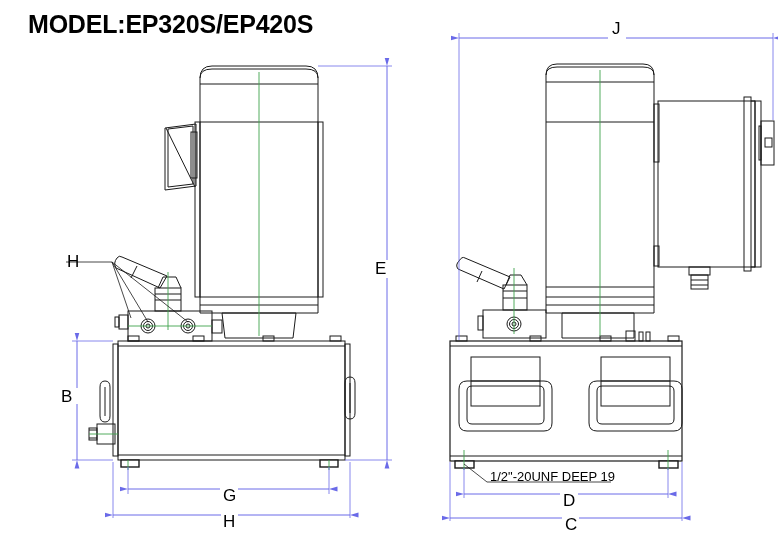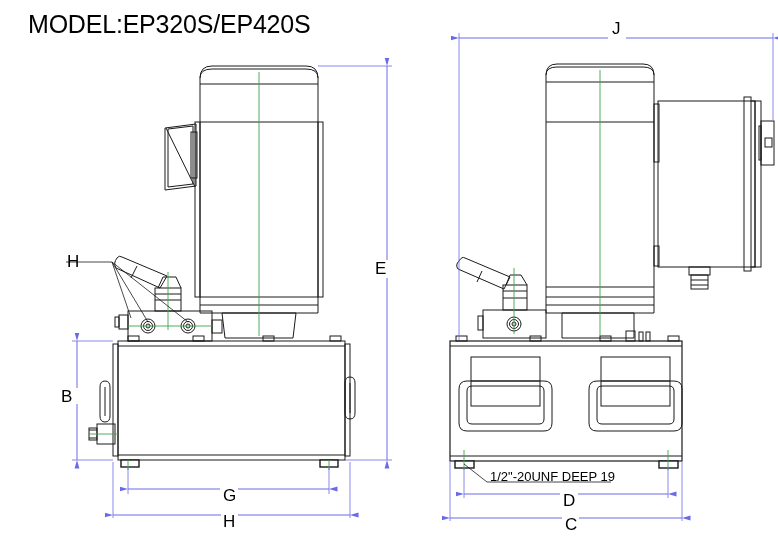--- a/index.html
+++ b/index.html
@@ -20,20 +20,21 @@
   }
   #title {
     position: absolute;
     left: 28px;
     top: 9px;
     font-size: 25px;
     line-height: 30px;
     color: #000000;
     letter-spacing: -0.2px;
     white-space: nowrap;
+    font-weight: bold;
   }
   #drawing {
     position: absolute;
     left: 0;
     top: 0;
     width: 778px;
     height: 540px;
   }
   .dimlabel {
     position: absolute;

